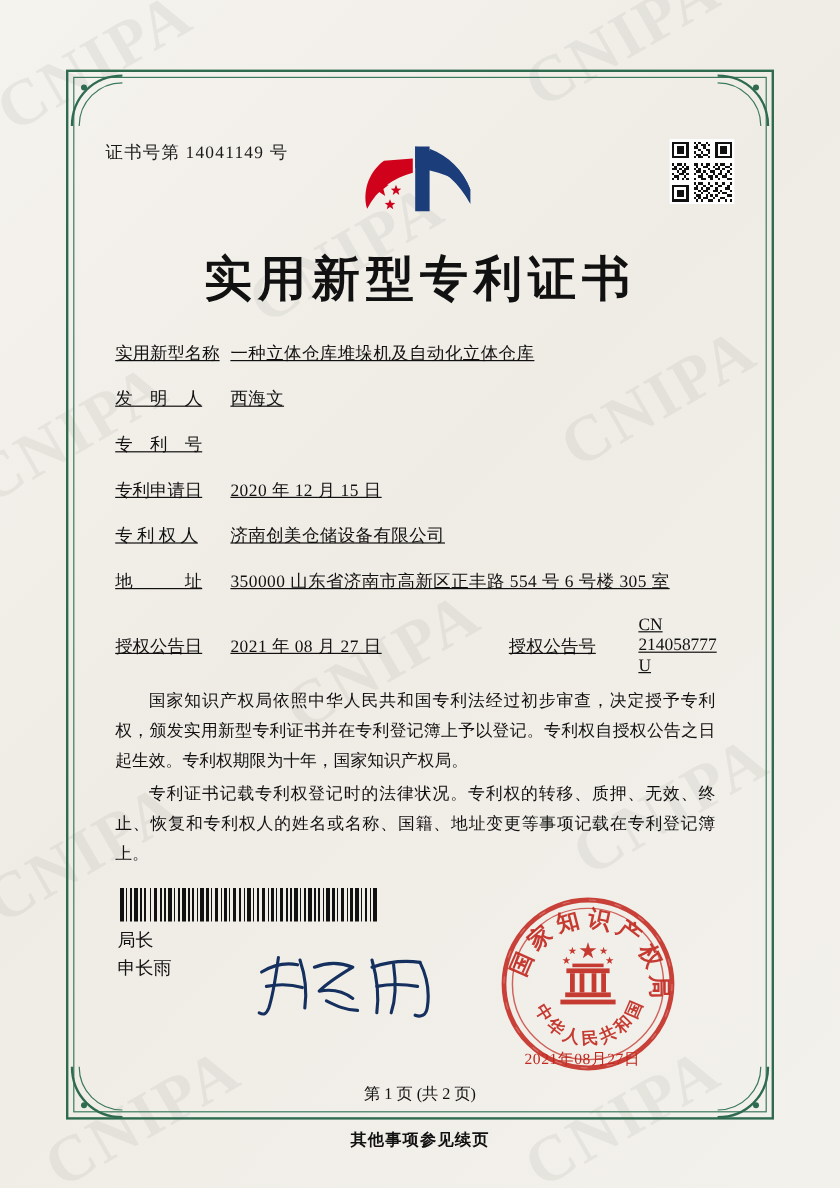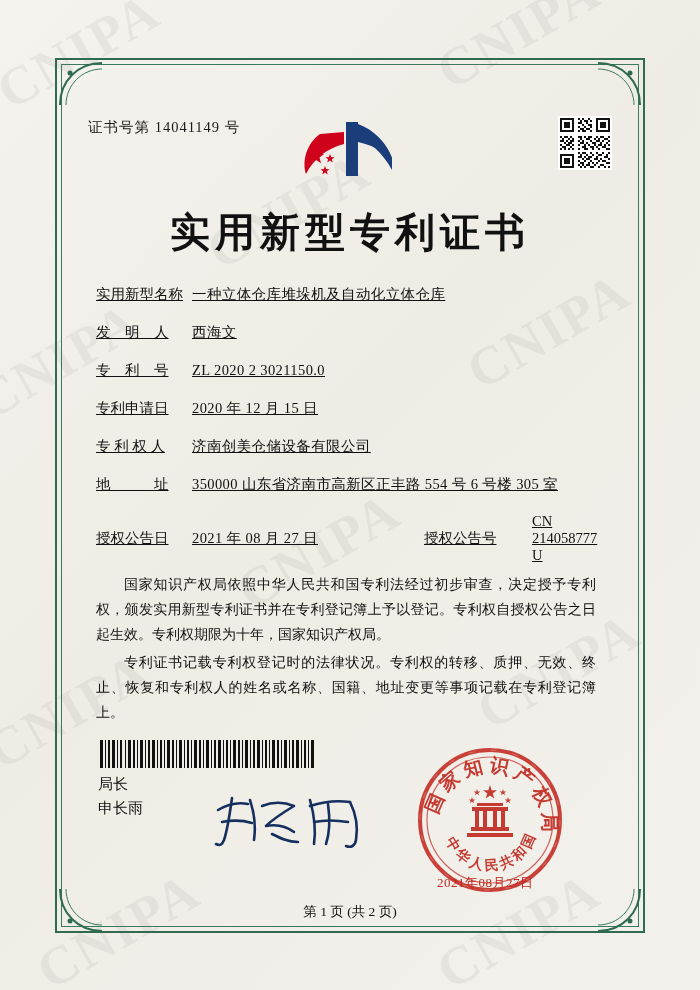--- a/index.html
+++ b/index.html
@@ -426,21 +426,20 @@
     <div class="frow">
       <span class="flabel">实用新型名称</span>
       <span class="fvalue">一种立体仓库堆垛机及自动化立体仓库</span>
     </div>
     <div class="frow">
       <span class="flabel">发　明　人</span>
       <span class="fvalue">西海文</span>
     </div>
     <div class="frow">
       <span class="flabel">专　利　号</span>
-      <span class="fvalue">ZL 2020 2 3021150.0</span>
     </div>
     <div class="frow">
       <span class="flabel">专利申请日</span>
       <span class="fvalue">2020 年 12 月 15 日</span>
     </div>
     <div class="frow">
       <span class="flabel">专 利 权 人</span>
       <span class="fvalue">济南创美仓储设备有限公司</span>
     </div>
     <div class="frow">
@@ -573,13 +572,14 @@
         <rect x="57" y="62" width="36" height="4"></rect>
         <rect x="62" y="58" width="26" height="3"></rect>
       </g>
 
       <circle cx="75" cy="75" r="70" fill="none" stroke="#ffffff" stroke-width="1" opacity="0.25" stroke-dasharray="6 16"></circle>
     </svg>
   </div>
   <div class="seal-date">2021年08月27日</div>
 
   <div class="page-num">第 1 页 (共 2 页)</div>
+  <div class="footnote">其他事项参见续页</div>
 </div>
 
 </body></html>

